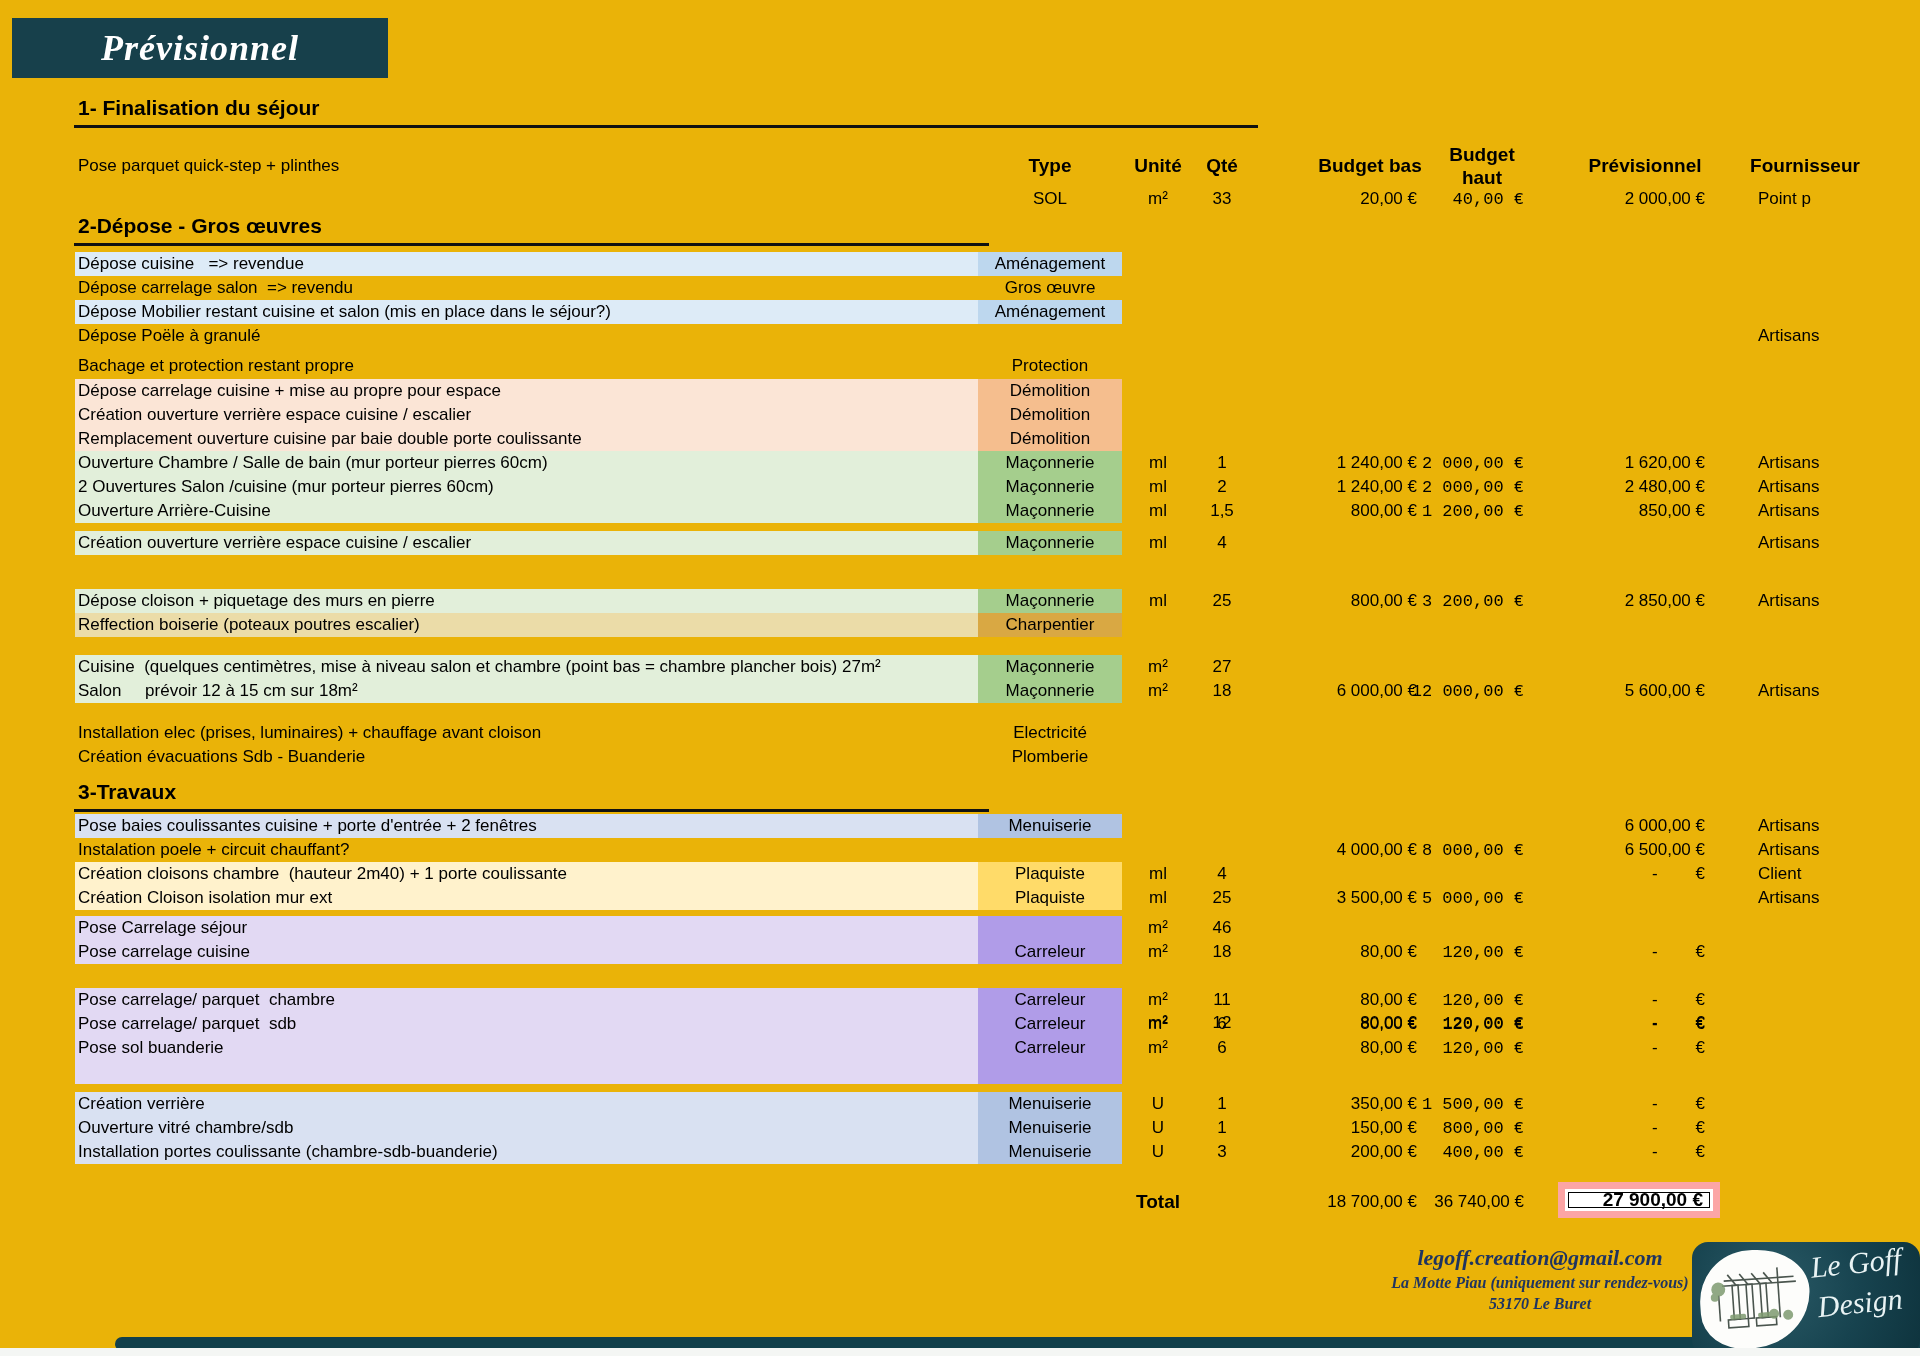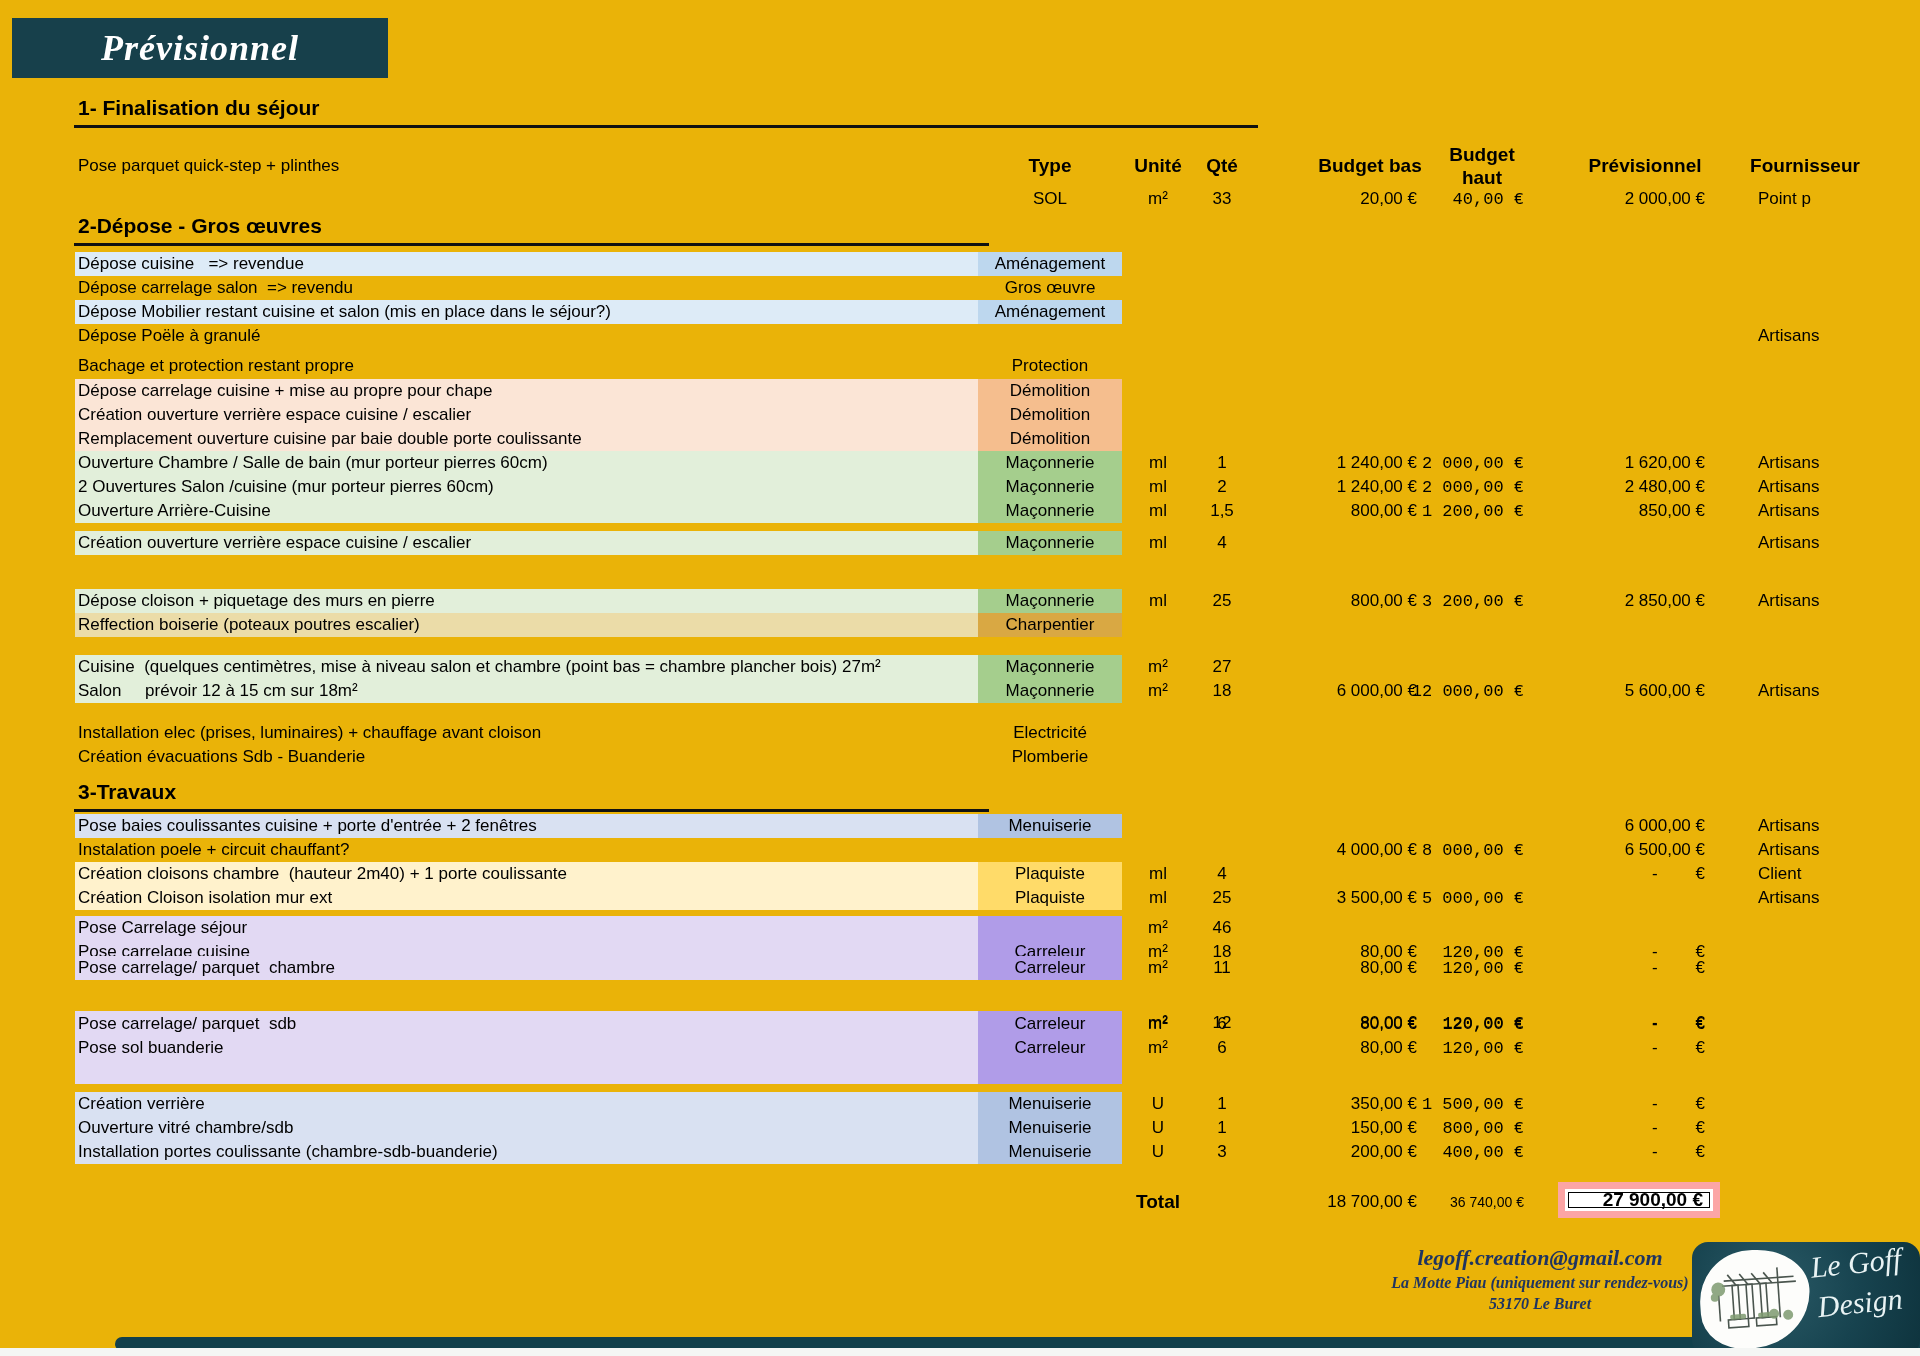--- a/index.html
+++ b/index.html
@@ -30,21 +30,21 @@
   .unit{position:absolute;left:1122px;width:72px;top:0;height:100%;display:flex;align-items:center;justify-content:center;}
   .qty{position:absolute;left:1190px;width:64px;top:0;height:100%;display:flex;align-items:center;justify-content:center;}
   .bas,.haut,.prev{position:absolute;top:0;height:100%;display:flex;align-items:center;justify-content:flex-end;white-space:pre;}
   .bas{left:1290px;width:127px;}
   .haut{left:1404px;width:120px;font-family:Liberation Mono, monospace;}
   .prev{left:1560px;width:145px;}
   .fourn{position:absolute;left:1758px;width:170px;top:0;height:100%;display:flex;align-items:center;}
   .total-row{position:absolute;top:1185px;left:0;width:1920px;height:34px;font-size:19px;}
   .total-label{position:absolute;left:1122px;width:72px;text-align:center;line-height:34px;font-weight:bold;}
   .total-bas{position:absolute;left:1290px;width:127px;text-align:right;line-height:34px;font-size:17px;}
-  .total-haut{position:absolute;left:1404px;width:120px;text-align:right;line-height:34px;font-size:14px;}
+  .total-haut{position:absolute;left:1404px;width:120px;text-align:right;line-height:34px;font-size:17px;}
   .total-box{position:absolute;left:1558px;top:-3px;width:162px;height:36px;border:7px solid #fca5a5;
              box-shadow:inset 0 0 0 3px #fff,inset 0 0 0 4px #000;box-sizing:border-box;
              display:flex;align-items:center;justify-content:flex-end;padding-right:10px;
              font-weight:bold;font-size:19px;background:#fff;}
   .footer-text{position:absolute;left:1320px;top:1244px;width:440px;text-align:center;
                font-family:"Liberation Serif",serif;font-style:italic;font-weight:bold;color:#1f3460;}
   .f-email{font-size:22px;line-height:28px;}
   .f-phone{font-size:22px;line-height:28px;}
   .f-addr{font-size:16px;line-height:21px;}
   .f-city{font-size:16px;line-height:21px;}
@@ -112,21 +112,21 @@
       <div class="row" style="top: 324px;">
         <div class="desc">Dépose Poële à granulé</div>
         <div class="fourn">Artisans</div>
       </div>
       <div class="row" style="top: 354px;">
         <div class="desc">Bachage et protection restant propre</div>
         <div class="tcell">Protection</div>
       </div>
       <div class="row" style="top: 379px;">
         <div class="band" style="background: rgb(251, 229, 214);"></div>
-        <div class="desc">Dépose carrelage cuisine + mise au propre pour chape</div>
+        <div class="desc">Dépose carrelage cuisine + mise au propre pour espace</div>
         <div class="tcell" style="background: rgb(245, 190, 142);">Démolition</div>
       </div>
       <div class="row" style="top: 403px;">
         <div class="band" style="background: rgb(251, 229, 214);"></div>
         <div class="desc">Création ouverture verrière espace cuisine / escalier</div>
         <div class="tcell" style="background: rgb(245, 190, 142);">Démolition</div>
       </div>
       <div class="row" style="top: 427px;">
         <div class="band" style="background: rgb(251, 229, 214);"></div>
         <div class="desc">Remplacement ouverture cuisine par baie double porte coulissante</div>
@@ -268,21 +268,21 @@
       <div class="row" style="top: 964px; margin-top: 47px;">
         <div class="band" style="background: rgb(226, 217, 243);"></div>
         <div class="desc">Pose carrelage entrée</div>
         <div class="tcell" style="background: rgb(176, 156, 232);">Carreleur</div>
         <div class="unit">m²</div>
         <div class="qty">12</div>
         <div class="bas">80,00 €</div>
         <div class="haut">120,00 €</div>
         <div class="prev">-        €</div>
       </div>
-      <div class="row" style="top: 956px;">
+      <div class="row" style="top: 988px;">
         <div class="band" style="background: rgb(226, 217, 243);"></div>
         <div class="desc">Pose carrelage/ parquet  chambre</div>
         <div class="tcell" style="background: rgb(176, 156, 232);">Carreleur</div>
         <div class="unit">m²</div>
         <div class="qty">11</div>
         <div class="bas">80,00 €</div>
         <div class="haut">120,00 €</div>
         <div class="prev">-        €</div>
       </div>
       <div class="row" style="top: 1012px;">

